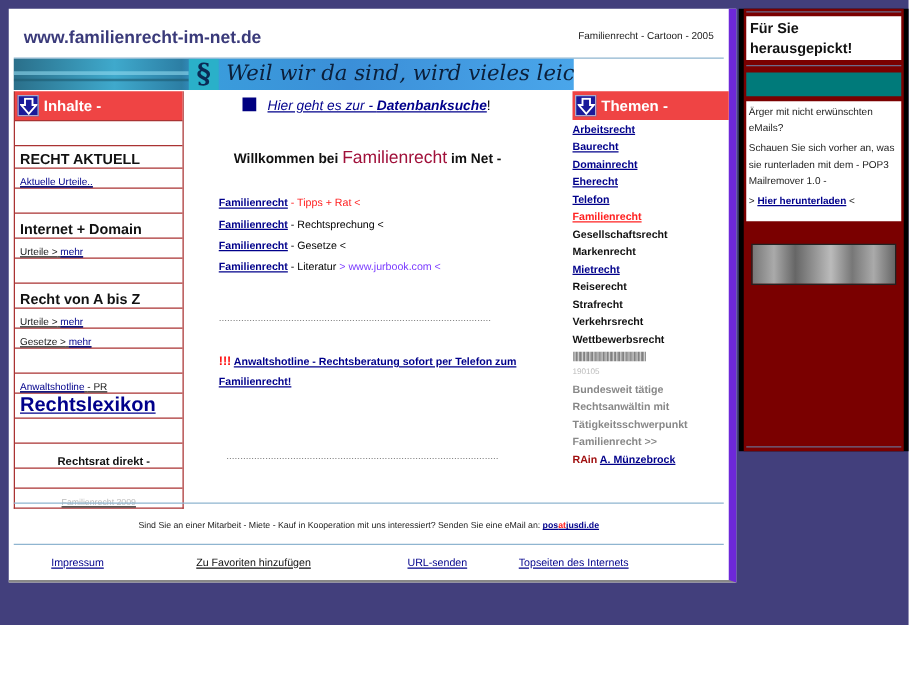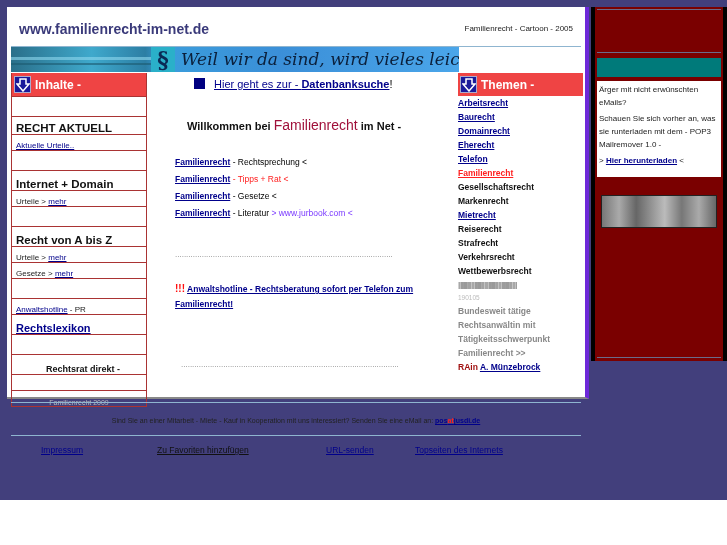--- a/index.html
+++ b/index.html
@@ -2,22 +2,22 @@
 <html><head>
   <meta charset="utf-8">
   <style>
     * { box-sizing: border-box; margin: 0; padding: 0; }
     html, body { width: 727px; height: 545px; background: #ffffff; overflow: hidden; }
     body { font-family: "Liberation Sans", sans-serif; position: relative; }
     a { color: #00008b; text-decoration: underline; }
 
     .bg-band { position: absolute; left: 0; top: 0; width: 727px; height: 500px; background: #423f7c; }
 
-    .page { position: absolute; left: 7px; top: 7px; width: 582px; height: 392px; background: #fff;
-            border-right: 4px solid #6d28d9; border-bottom: 2px solid #888; }
+    .page { position: absolute; left: 7px; top: 7px; width: 582px; height: 459px; background: #fff;
+            border-right: 6px solid #6d28d9; border-bottom: 2px solid #888; }
 
     .site-title { position: absolute; left: 12px; top: 14px; font-size: 14px; font-weight: bold; color: #3a3a7a; }
     .cartoon-note { position: absolute; right: 12px; top: 17px; font-size: 8px; color: #222; }
     .top-rule { position: absolute; left: 4px; right: 4px; top: 39px; height: 1px; background: #8fb5d0; }
 
     .banner { position: absolute; left: 4px; top: 40px; width: 448px; height: 25px;
               background: linear-gradient(90deg, #2a6f8a 0%, #3fa9cc 18%, #2c7ea4 30%, #3a9ddc 34%, #3b8fd8 60%, #4aa6ea 100%); overflow: hidden; }
     .banner .stripe { position: absolute; left: 0; top: 10px; width: 140px; height: 3px; background: #8fd8ee; opacity: .6; }
     .banner .stripe2 { position: absolute; left: 0; top: 16px; width: 140px; height: 2px; background: #1d5a70; opacity: .6; }
     .banner .para { position: absolute; left: 140px; top: 0; width: 24px; height: 25px; background: #2ab0c9;
@@ -25,32 +25,32 @@
     .banner .slogan { position: absolute; left: 170px; top: 2px; font-family: "DejaVu Serif", serif; font-style: italic;
                       font-size: 17px; color: #0b1f3a; white-space: nowrap; }
 
     
     .left-nav { position: absolute; left: 4px; top: 66px; width: 136px; border: 1px solid #a33; border-top: none; }
     .nav-head { background: #ef4444; color: #fff; height: 23px; display: flex; align-items: center; font-weight: bold; font-size: 12px; padding-left: 2px; }
     .arrow-box { width: 17px; height: 17px; border: 1px solid #aac; margin-right: 4px; position: relative; background: #1a1a9a; }
     .arrow-box svg { position: absolute; left: 1px; top: 1px; }
     .nav-row { border-top: 1px solid #a33; padding: 0 4px; display: flex; align-items: flex-end; font-size: 8px; color: #222; }
     .nav-row.h17 { height: 18px; }
-    .nav-row.h16 { height: 16px; }
+    .nav-row.h16 { height: 16px; text-decoration: underline; }
     .nav-row.h20 { height: 20px; }
     .nav-row .big { font-weight: bold; font-size: 11.5px; color: #111; }
-    .nav-row .lex { font-weight: bold; font-size: 11px; color: #00008b; text-decoration: underline; }
+    .nav-row .lex { font-weight: bold; font-size: 16px; color: #00008b; text-decoration: underline; }
     .nav-row .small-bold { font-weight: bold; font-size: 9px; color: #111; padding-left: 30px; }
     .nav-row .footer-note { color: #bbb; font-size: 7px; width: 100%; text-align: center; }
 
     
     .center { position: absolute; left: 160px; top: 66px; width: 290px; }
     .db-line { position: absolute; left: 27px; top: 5px; white-space: nowrap; font-size: 11px; }
     .db-square { display: inline-block; width: 11px; height: 11px; background: #000080; vertical-align: -1px; margin-right: 9px; }
-    .db-line .db-link { color: #00008b; }
+    .db-line .db-link { color: #00008b; font-style: italic; }
     .db-line .db-bold { font-weight: bold; }
     .welcome { position: absolute; left: 20px; top: 44px; font-size: 11px; font-weight: bold; color: #111; white-space: nowrap; }
     .welcome .brand { color: #a0103a; font-size: 14px; font-weight: normal; }
     .fr-list { position: absolute; left: 8px; top: 84px; font-size: 8.5px; }
     .fr-list .row { height: 17px; white-space: nowrap; }
     .fr-list a { font-weight: bold; }
     .fr-list .red { color: #ff2020; }
     .fr-list .purple { color: #7b3bff; }
     .dots { position: absolute; left: 8px; color: #777; font-size: 8px; letter-spacing: 0; white-space: nowrap; overflow: hidden; }
     .promo { position: absolute; left: 8px; top: 209px; width: 280px; font-size: 8.5px; line-height: 14.5px; font-weight: bold; }
@@ -156,24 +156,24 @@
 
   <div class="center">
     <div class="db-line">
       <span class="db-square"></span><a href="#" class="db-link"><span>Hier geht es zur - </span><span class="db-bold">Datenbanksuche</span></a><span>!</span>
     </div>
     <div class="welcome">
       <span>Willkommen bei </span><span class="brand">Familienrecht</span><span> im Net -</span>
     </div>
     <div class="fr-list">
       <div class="row">
+        <a href="#">Familienrecht</a><span class="red"> -  Tipps + Rat &lt;</span>
+      </div>
+      <div class="row">
         <a href="#">Familienrecht</a><span> - Rechtsprechung &lt;</span>
-      </div>
-      <div class="row">
-        <a href="#">Familienrecht</a><span class="red"> -  Tipps + Rat &lt;</span>
       </div>
       <div class="row">
         <a href="#">Familienrecht</a><span> - Gesetze &lt;</span>
       </div>
       <div class="row">
         <a href="#">Familienrecht</a><span> - Literatur </span><span class="purple">&gt; www.jurbook.com &lt;</span>
       </div>
     </div>
     <div class="dots" style="top:177px;width:252px;">..................................................................................................</div>
     <div class="promo">
@@ -221,20 +221,21 @@
   <div class="rule2"></div>
   <a href="#" class="footer-links" style="left:34px;">Impressum</a>
   <a href="#" class="footer-links" style="left:150px;color:#111;">Zu Favoriten hinzufügen</a>
   <a href="#" class="footer-links" style="left:319px;">URL-senden</a>
   <a href="#" class="footer-links" style="left:408px;">Topseiten des Internets</a>
 </div>
 
 <div class="right-panel">
   <div class="rp-inner">
     <div class="rp-line" style="top:2px;"></div>
+    <div class="pick-box">Für Sie herausgepickt!</div>
     <div class="rp-line" style="top:45px;"></div>
     <div class="teal"></div>
     <div class="ad-box">
       <div style="margin-bottom:3px;">Ärger mit nicht erwünschten eMails?</div>
       <div style="margin-bottom:3px;">Schauen Sie sich vorher an, was sie runterladen mit dem  - POP3 Mailremover 1.0 -</div>
       <div><span>&gt; </span><a href="#">Hier herunterladen</a><span> &lt;</span></div>
     </div>
     <div class="photo"></div>
     <div class="rp-line" style="top:350px;"></div>
   </div>

